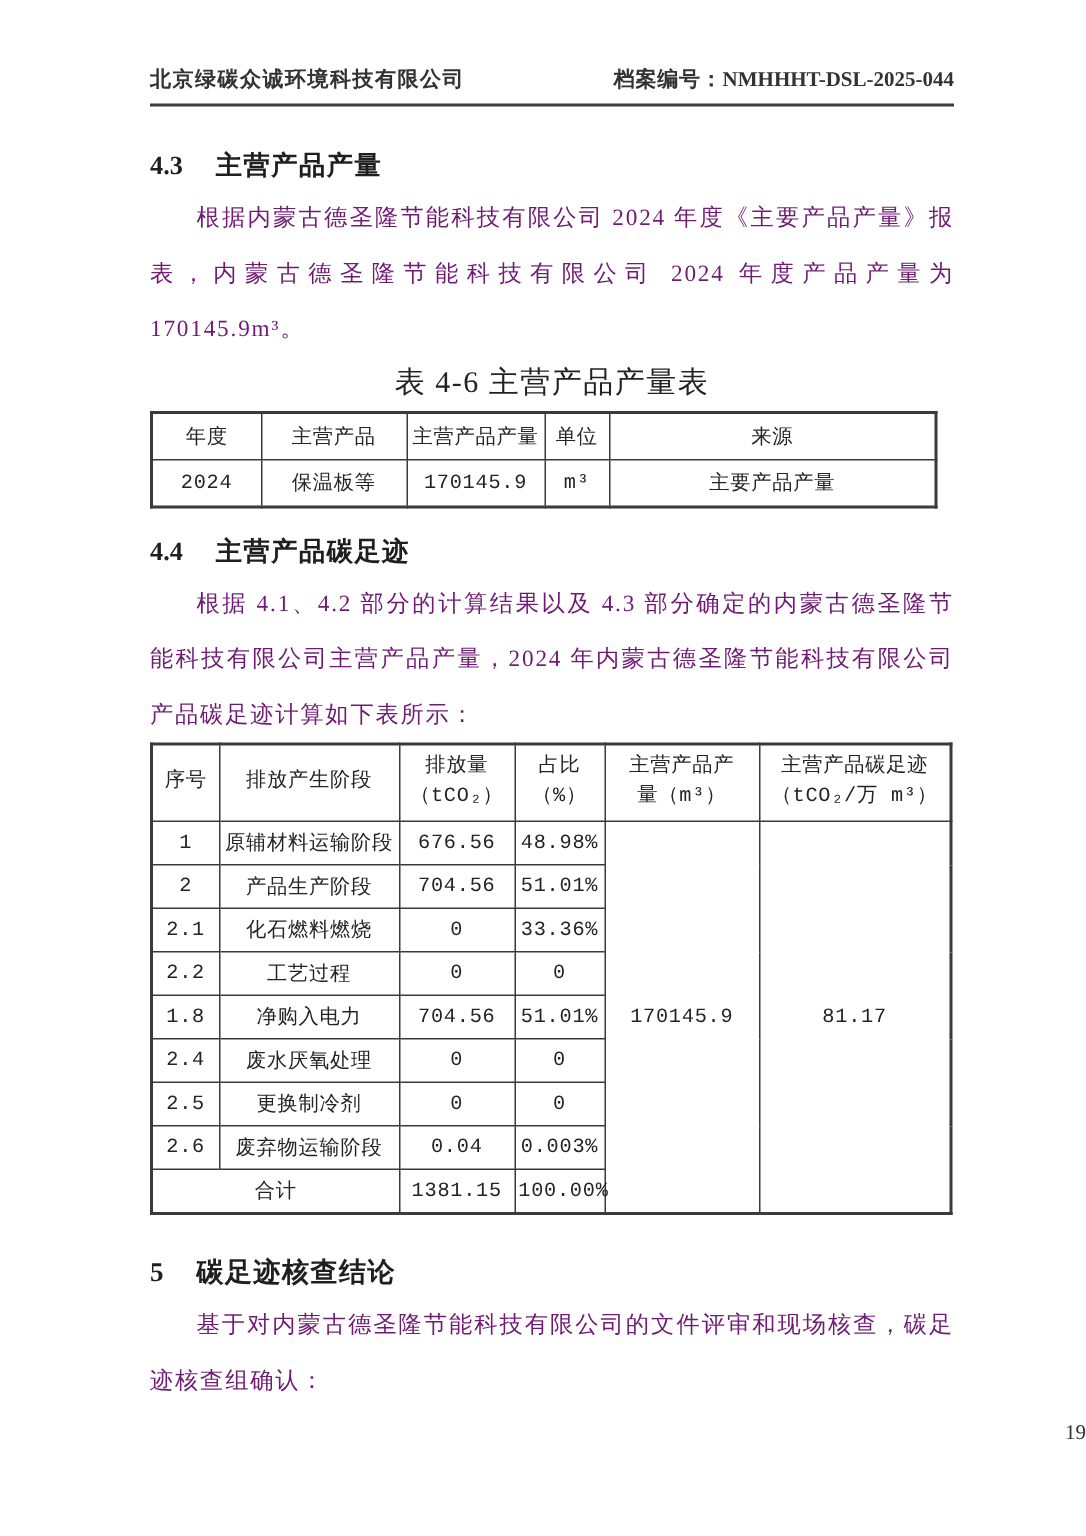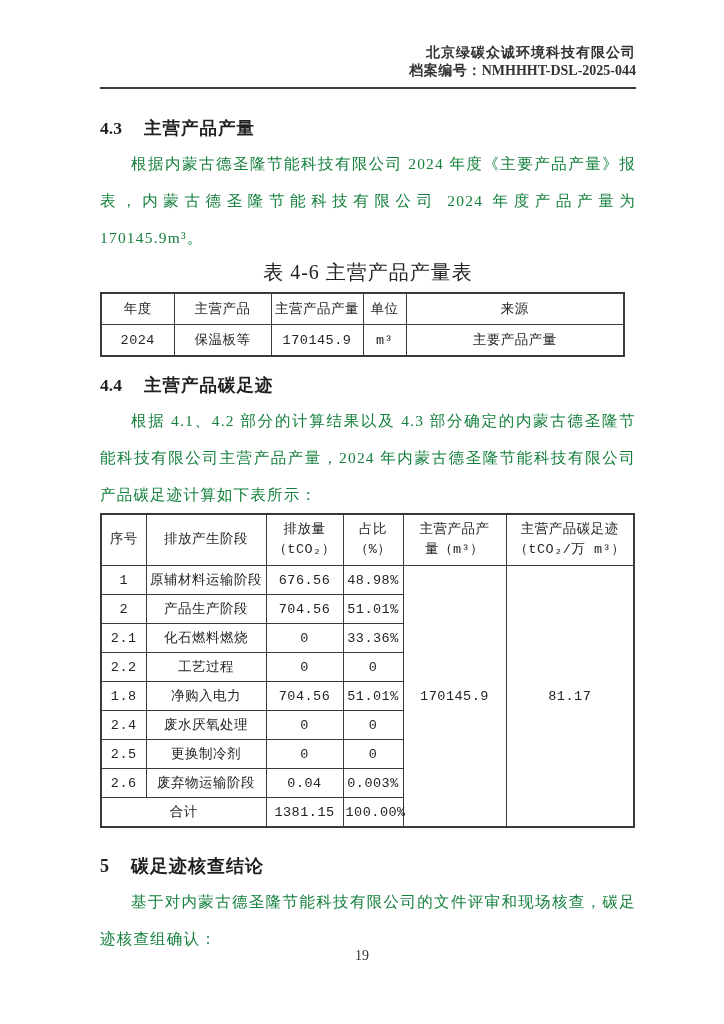--- a/index.html
+++ b/index.html
@@ -5,50 +5,50 @@
   html,body{margin:0;padding:0;background:#fff;}
   .page{
     position:relative;width:724px;height:1024px;background:#fff;overflow:hidden;
     font-family:"Liberation Serif","DejaVu Serif",serif;color:#2a2a2a;
   }
   .content{padding:44px 88px 0 100px;}
   
   .doc-header{
     display:flex;justify-content:space-between;align-items:flex-end;
     font-size:14px;letter-spacing:1px;font-weight:600;color:#333;
-    border-bottom:2px solid #3c3c3c;padding-bottom:7px;flex-direction:column;
+    border-bottom:2px solid #3c3c3c;padding-bottom:7px;
   }
   .doc-header .right{letter-spacing:.5px;}
   .doc-header .archive-no{font-family:"Liberation Serif","DejaVu Serif",serif;font-weight:700;letter-spacing:0;}
   
   .sec-heading{display:flex;align-items:baseline;font-weight:700;font-size:17.5px;color:#1f1f1f;letter-spacing:1px;}
   .sec-heading .num{margin-right:22px;letter-spacing:0;text-align:right;}
   .h43{margin-top:27px;}
   .h44{margin-top:16px;}
   .h5{margin-top:26px;font-size:18px;}
   
   .para{
     font-size:15.5px;line-height:37px;text-align:justify;text-justify:inter-ideograph;
-    text-indent:2em;letter-spacing:1.2px;color:#15803d;margin-top:5px;
+    text-indent:2em;letter-spacing:1.2px;color:#701a75;margin-top:5px;
   }
   
   .tbl-caption{text-align:center;font-size:20px;letter-spacing:1px;color:#222;margin:3px 0 6px 0;}
   
   table{border-collapse:collapse;table-layout:fixed;background:#fff;}
   table{border:2px solid #3a3a3a;}
   td,th{border:1px solid #3a3a3a;text-align:center;vertical-align:middle;
         font-size:13.5px;font-weight:400;color:#242424;letter-spacing:.5px;padding:0 2px;font-family:Liberation Mono, monospace;}
   .t46{width:523px;margin-top:4px;}
   .t46 td{height:30px;}
   .t47{width:533px;}
   .t47 .hdr td{height:50px;white-space:pre-line;line-height:20px;}
   .t47 td{height:28px;}
   .merged-cell{font-size:13.5px;}
   
-  .footer{position:absolute;left:0;bottom:60px;width:100%;text-align:center;font-size:14px;color:#333;margin-top:44px;}
+  .footer{position:absolute;left:0;bottom:60px;width:100%;text-align:right;font-size:14px;color:#333;margin-top:44px;}
 </style>
 </head>
 <body>
 
 <div class="page">
   <div class="content">
 
     <div class="doc-header">
       <span class="left">北京绿碳众诚环境科技有限公司</span>
       <span class="right">

